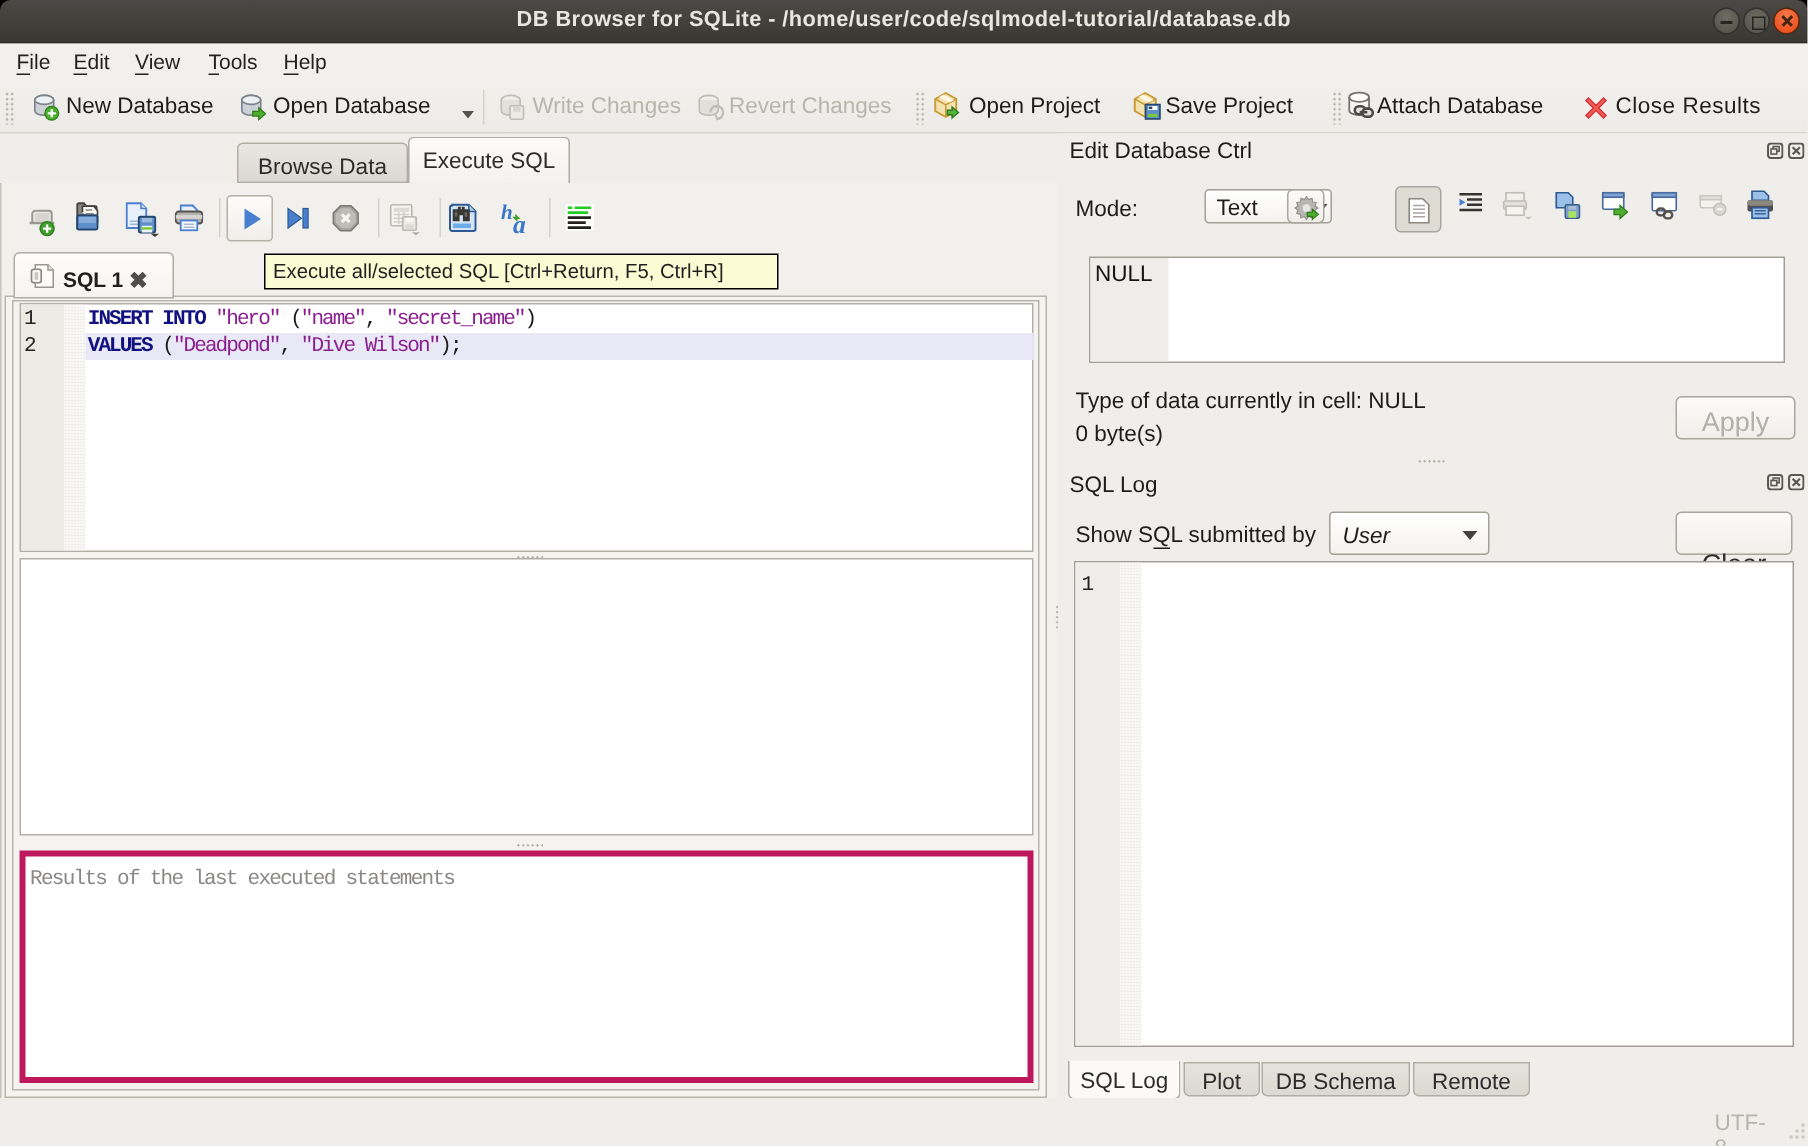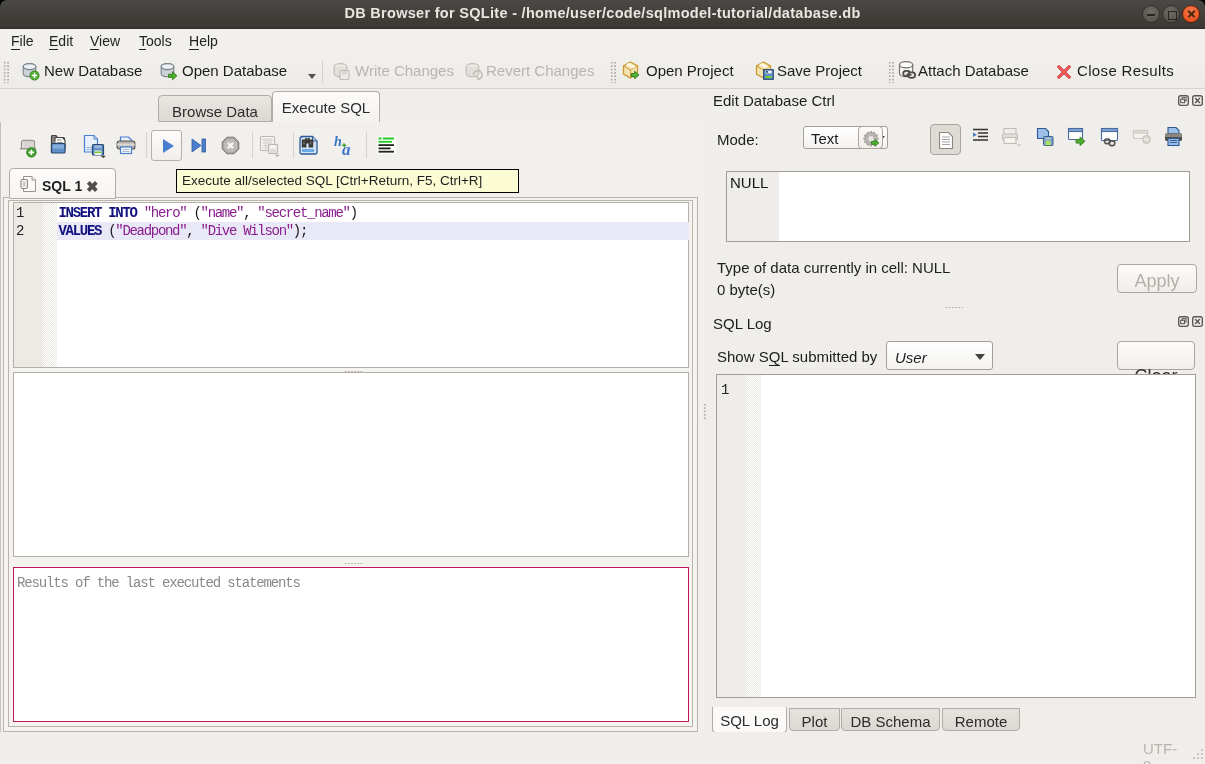--- a/index.html
+++ b/index.html
@@ -266,21 +266,21 @@
   <div class="gutter"></div>
   <div class="fold"></div>
   <div class="abs" style="left:43px; top:19px; width:632px; height:18px; background:#e9e8f6;"></div>
   <span class="lnum" style="left:2px; top:1px;">1</span>
   <span class="lnum" style="left:2px; top:19px;">2</span>
   <div class="code-line mono" style="top:1px;"><span class="kw">INSERT INTO</span> <span class="str">"hero"</span> (<span class="str">"name"</span>, <span class="str">"secret_name"</span>)</div>
   <div class="code-line mono" style="top:19px;"><span class="kw">VALUES</span> (<span class="str">"Deadpond"</span>, <span class="str">"Dive Wilson"</span>);</div>
 </div>
 
 <div class="abs white" style="left:13px; top:372px; width:676px; height:185px; border:1px solid #b3aea7;"></div>
-<div class="abs white" style="left:13px; top:567px; width:676px; height:155px; border:1px solid #be185d;">
+<div class="abs white" style="left:13px; top:567px; width:676px; height:155px; border:4px solid #be185d;">
   <span class="mono" style="position:absolute; left:3px; top:7px; font-size:14px; letter-spacing:-1.15px; color:#8a8886;">Results of the last executed statements</span>
 </div>
 
 <div class="abs handle" style="left:344px; top:369.5px; width:18px; height:3px; background-size:3.2px 3px; background-image:radial-gradient(circle, #aeaaa4 30%, transparent 36%);"></div>
 <div class="abs handle" style="left:344px; top:561.5px; width:18px; height:3px; background-size:3.2px 3px; background-image:radial-gradient(circle, #aeaaa4 30%, transparent 36%);"></div>
 
 <div class="abs" id="tooltip" style="left:176px; top:168.5px; width:343px; height:24.5px; background:#fbfbd4; border:1.5px solid #000;">
   <span class="abs" style="left:5px; top:3.5px; font-size:13.5px; color:#1f1f1f;">Execute all/selected SQL [Ctrl+Return, F5, Ctrl+R]</span>
 </div>
 

